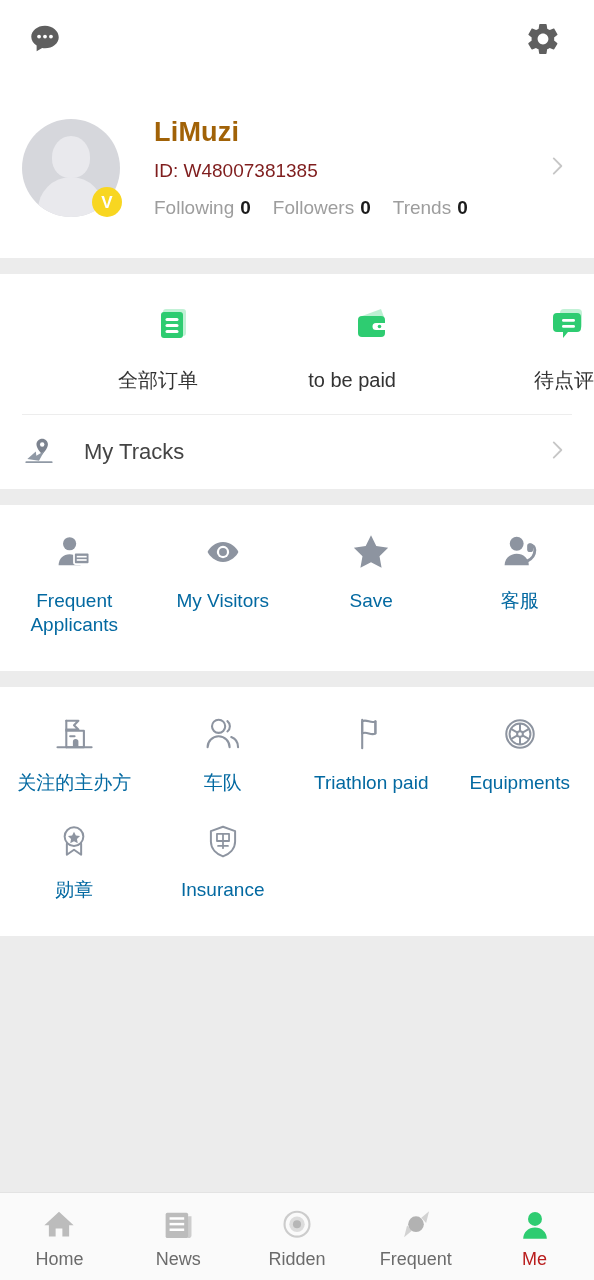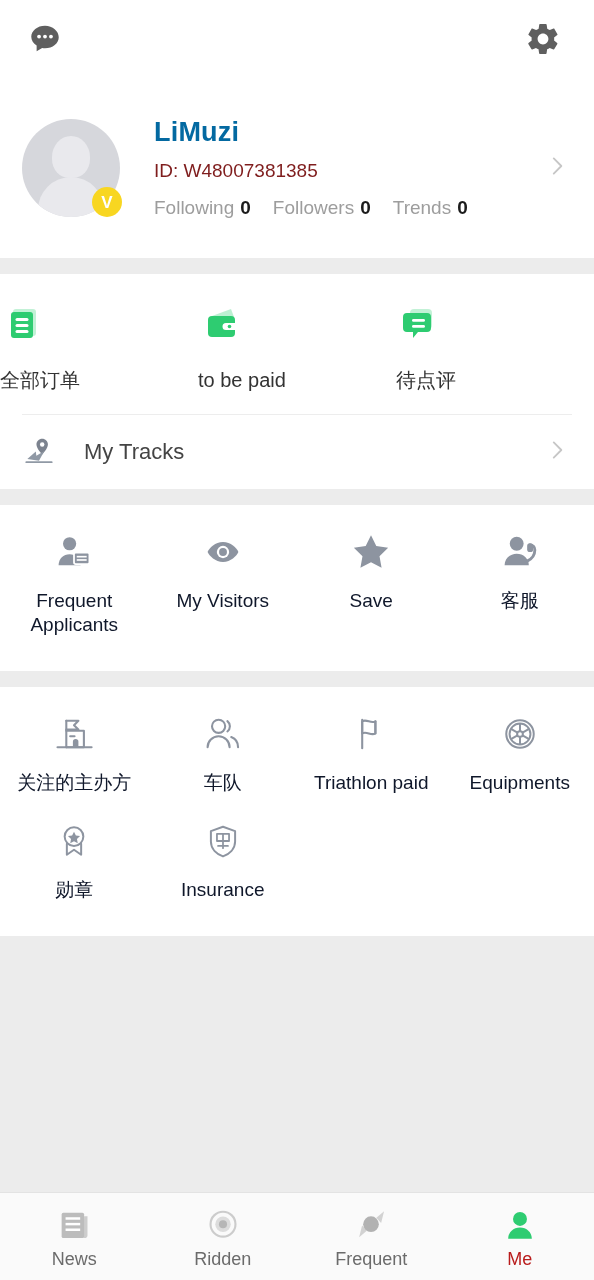--- a/index.html
+++ b/index.html
@@ -88,21 +88,21 @@
     line-height: 1;
   }
   .profile-info {
     flex: 1 1 auto;
     padding-left: 34px;
     min-width: 0;
   }
   .profile-name {
     font-size: 27px;
     font-weight: bold;
-    color: #0369a1;
+    color: #a16207;
     letter-spacing: .2px;
     line-height: 1.15;
   }
   .profile-id {
     font-size: 19px;
     color: #7f1d1d;
     margin-top: 12px;
     line-height: 1.15;
   }
   .profile-stats {
@@ -132,21 +132,21 @@
   
   .order-row {
     display: flex;
     background: #ffffff;
     padding: 26px 0 22px;
   }
   .order-cell {
     flex: 1 1 25%;
     display: flex;
     flex-direction: column;
-    align-items: flex-start;
+    align-items: flex-end;
     cursor: pointer;
   }
   .order-label {
     margin-top: 16px;
     font-size: 20px;
     color: #333333;
     text-align: center;
     line-height: 1.2;
   }
 
@@ -188,21 +188,21 @@
   }
   .grid-icon {
     height: 46px;
     display: flex;
     align-items: center;
     justify-content: center;
   }
   .grid-label {
     margin-top: 14px;
     font-size: 19px;
-    color: #0f172a;
+    color: #0369a1;
     text-align: center;
     line-height: 1.25;
     max-width: 100%;
     word-break: break-word;
   }
 
   .filler { flex: 1 1 auto; background: #ececec; }
 
   
   .bottom-nav {
@@ -496,20 +496,28 @@
       </div>
       <div class="grid-label">Insurance</div>
     </div>
 
   </div>
 
   <div class="filler"></div>
 
   <div class="bottom-nav">
 
+    <div class="nav-item">
+      <div class="nav-icon">
+        <svg width="36" height="36" viewBox="0 0 32 32">
+          <path d="M16 5 L29 17 h-4 v10 h-6 v-7 h-6 v7 h-6 v-10 h-4 z" fill="#bcbcbc"></path>
+        </svg>
+      </div>
+      <div class="nav-label">Home</div>
+    </div>
 
     <div class="nav-item">
       <div class="nav-icon">
         <svg width="36" height="36" viewBox="0 0 32 32">
           <path d="M25 9 h3 v17 a2.5 2.5 0 0 1 -2.5 2.5 h-1 z" fill="#cdcdcd"></path>
           <rect x="5" y="6" width="20" height="22.5" rx="1.5" fill="#bcbcbc"></rect>
           <g fill="#ffffff">
             <rect x="8.5" y="10" width="13" height="2.2"></rect>
             <rect x="8.5" y="15" width="13" height="2.2"></rect>
             <rect x="8.5" y="20" width="13" height="2.2"></rect>

